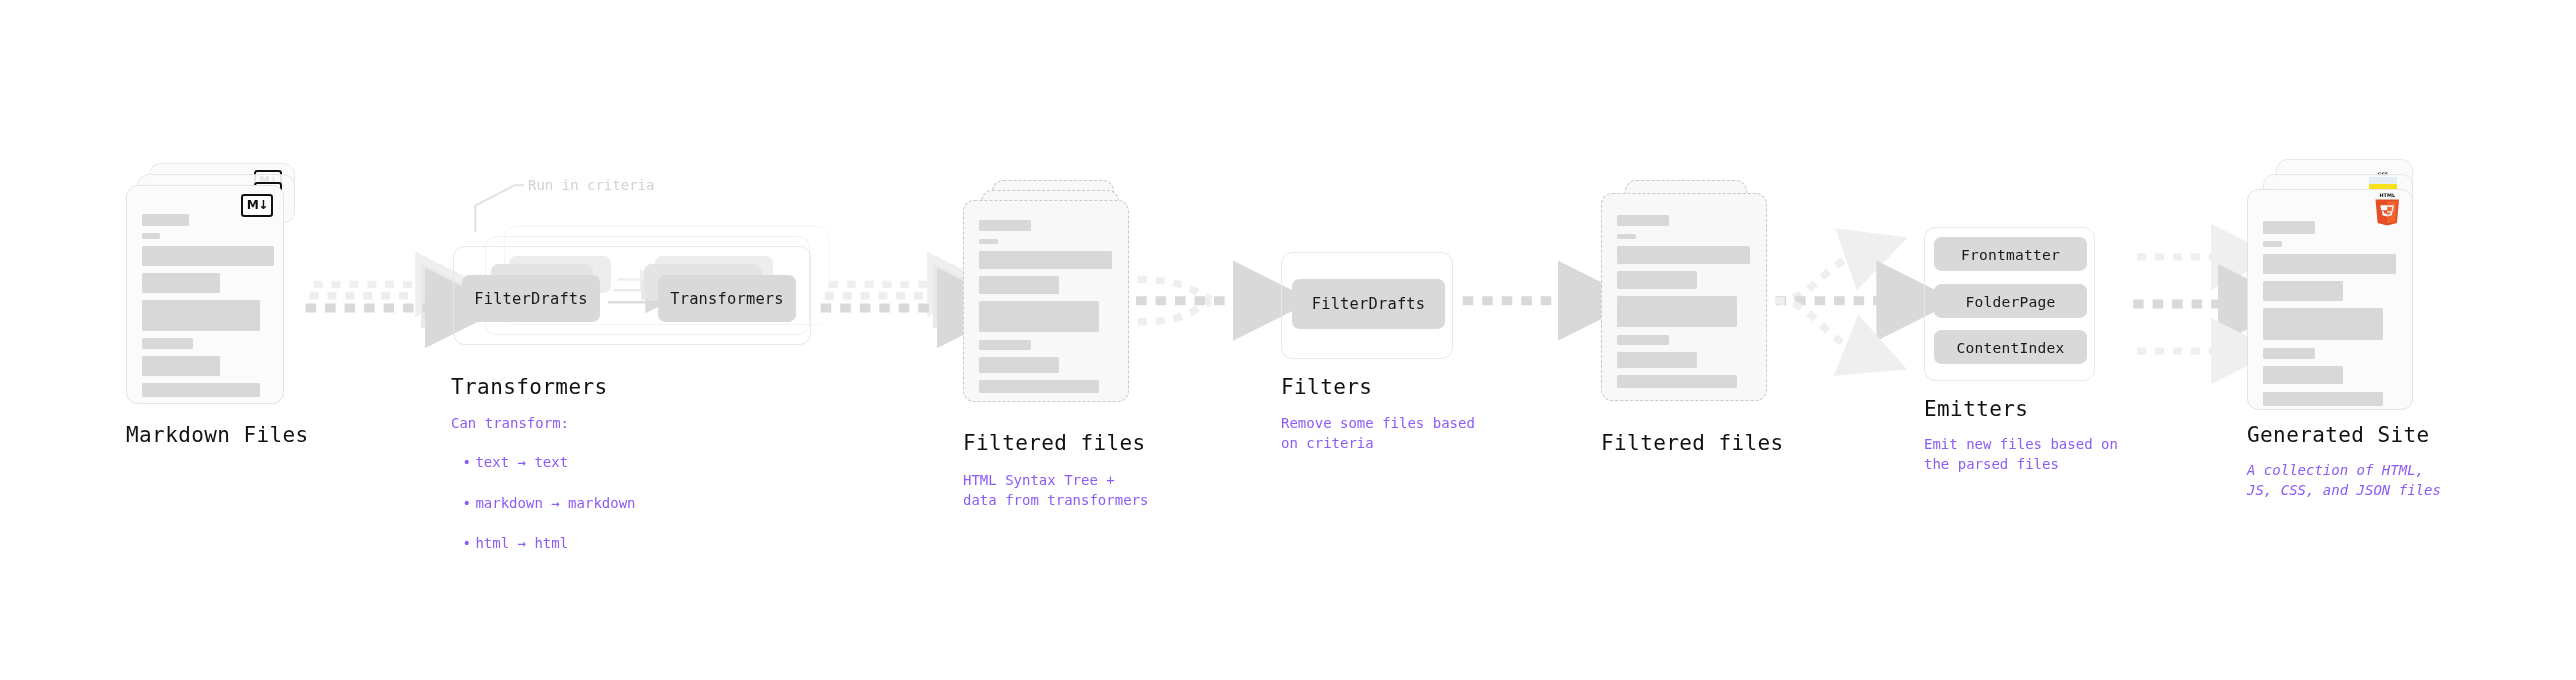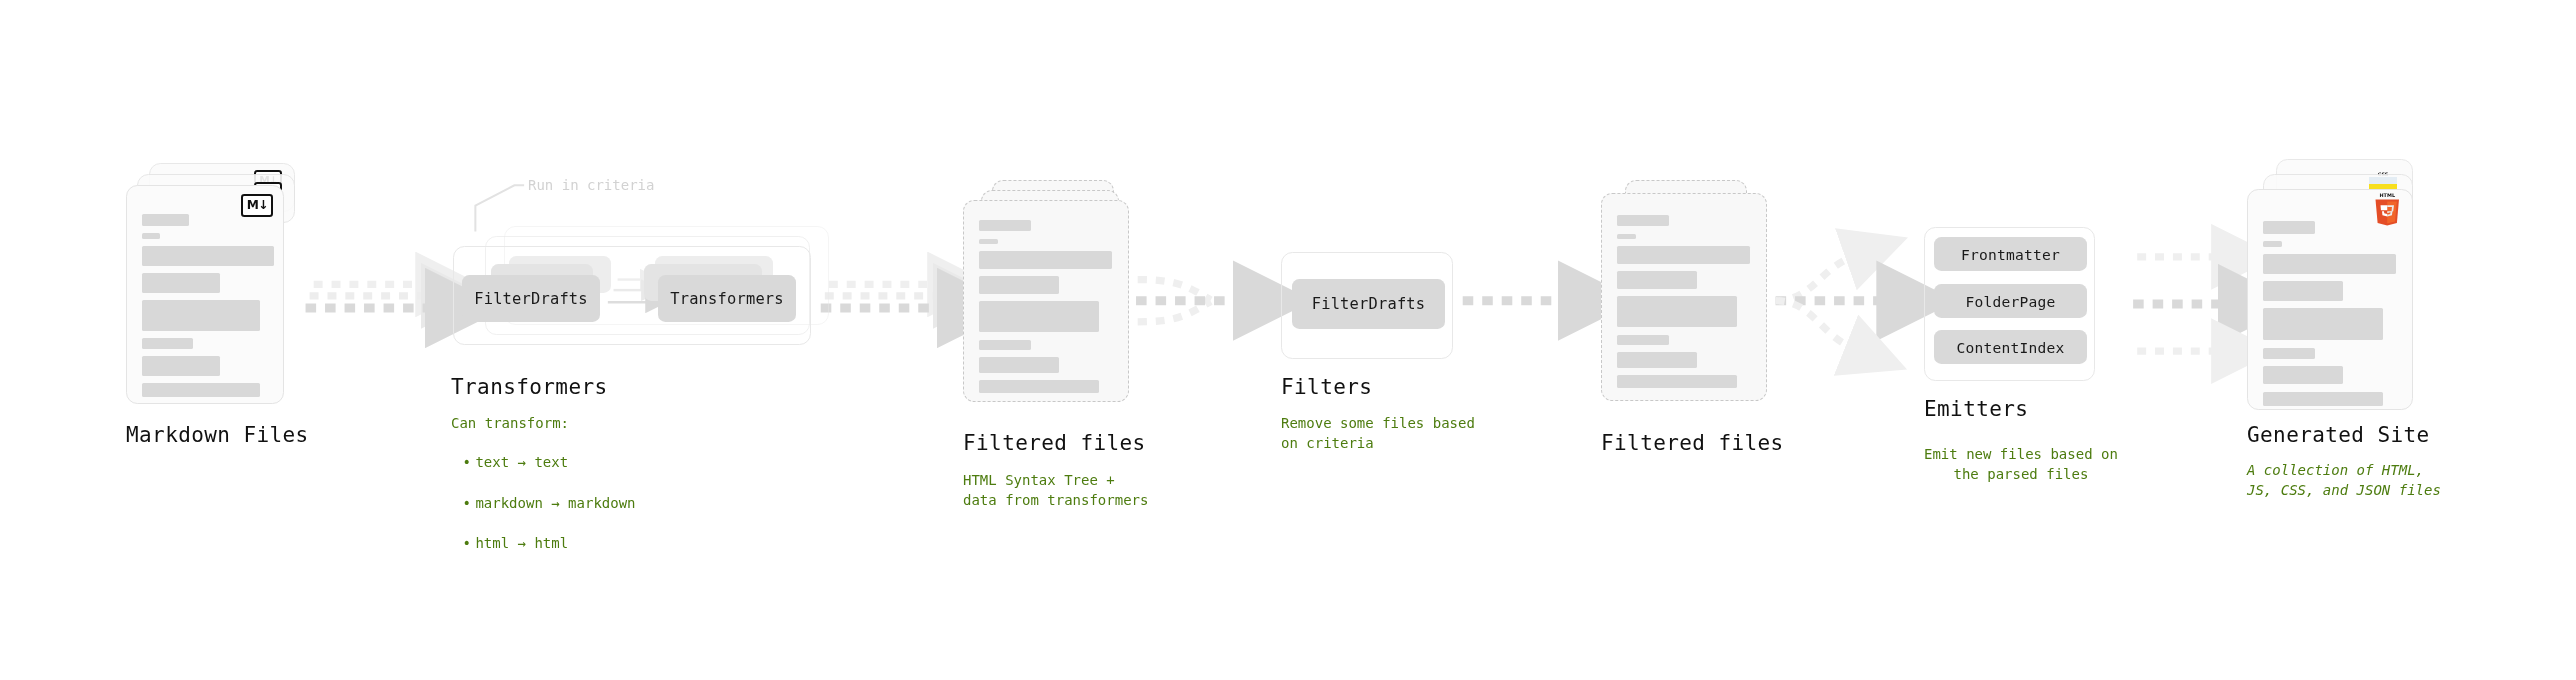--- a/index.html
+++ b/index.html
@@ -78,21 +78,21 @@
   .title{
     position:absolute;
     font-size:21px;
     color:#111;
     white-space:nowrap;
     letter-spacing:0.4px;
   }
   .sub{
     position:absolute;
     font-size:14px;
-    color:#4d7c0f;
+    color:#8b5cf6;
     line-height:1.45;
     white-space:pre-line;
   }
   .paralabel{
     position:absolute;
     font-size:14px;
     color:#d2d2d2;
     white-space:nowrap;
   }
   ul.tlist{margin:0;padding:0 0 0 11.4px;list-style:none;}
@@ -257,21 +257,21 @@
 </div>
 <div class="title" style="left:1601px;top:431px;">Filtered files</div>
 
 <div class="stage">
   <div class="groupbox" style="left:1924px;top:227px;width:171px;height:154px;"></div>
   <div class="chip" style="left:1934px;top:237px;width:153px;height:34px;font-size:14.6px;">Frontmatter</div>
   <div class="chip" style="left:1934px;top:284px;width:153px;height:34px;font-size:14.6px;">FolderPage</div>
   <div class="chip" style="left:1934px;top:330px;width:153px;height:34px;font-size:14.6px;">ContentIndex</div>
 </div>
 <div class="title" style="left:1924px;top:397px;">Emitters</div>
-<div class="sub" style="left:1924px;top:444px;text-align:center;">Emit new files based on
+<div class="sub" style="left:1924px;top:434px;">Emit new files based on
 the parsed files</div>
 
 <div class="stage" style="left:2247px;top:159px;">
   <div class="cardstack" style="width:203px;height:268px;">
 
     <div class="card back2" style="left:29px;top:0px;width:137px;height:46px;"></div>
     <div class="cssbadge" style="left:122px;top:18px;">
       <span>CSS</span>
     </div>
 

